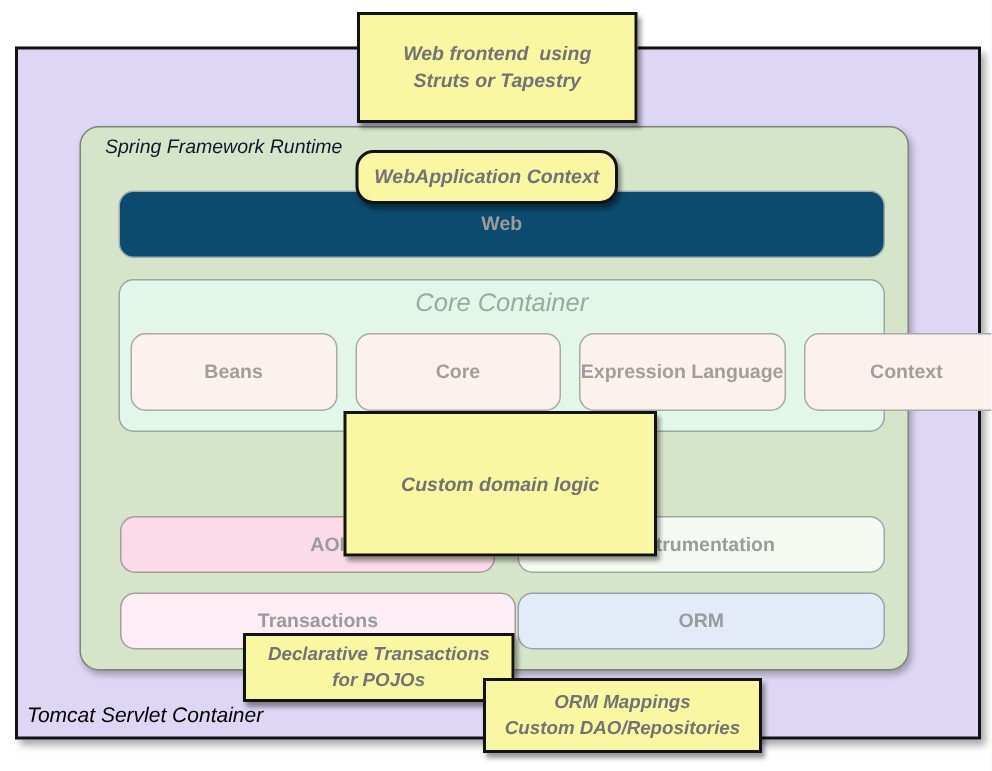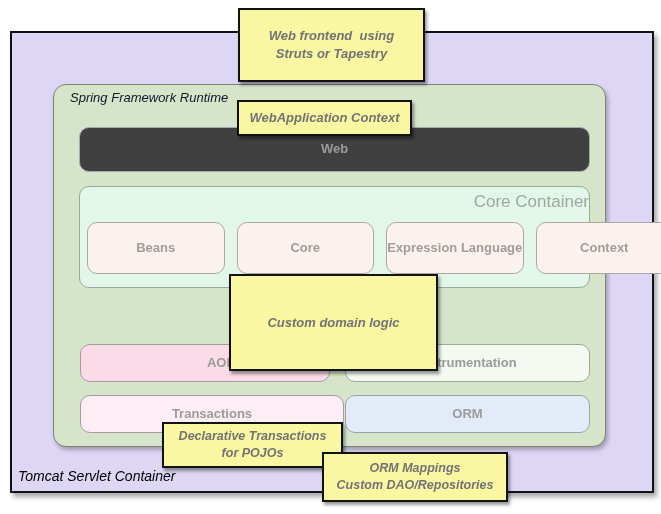--- a/index.html
+++ b/index.html
@@ -30,25 +30,25 @@
   }
 
   
   .rbox{
     position:absolute;box-sizing:border-box;border-radius:10px;
     border:1.5px solid #9aa19c;display:flex;align-items:center;justify-content:center;
   }
   .rbox .lbl{
     font-size:13px;font-weight:bold;color:#9b9b9b;text-align:center;line-height:1.25;
   }
-  .web-box{left:79px;top:127px;width:511px;height:45px;background:#404040;border-color:#9fadb1;}
+  .web-box{left:79px;top:127px;width:511px;height:45px;background:#0c4a6e;border-color:#9fadb1;}
   .core-box{left:79px;top:186px;width:511px;height:102px;background:#E3F6EA;border-color:#9aa89e;
     display:block;}
   .core-title{
-    margin-top:5px;text-align:right;font-size:17px;color:#9aab9d;
+    margin-top:5px;text-align:center;font-size:17px;font-style:italic;color:#9aab9d;
   }
   .core-row{
     position:absolute;left:7px;top:35px;width:586px;height:52px;
     display:flex;gap:12px;
   }
   .core-module{
     flex:1;box-sizing:border-box;border:1.5px solid #aba8a6;border-radius:10px;
     background:#FBF2EE;display:flex;align-items:center;justify-content:center;
   }
   .core-module .lbl{font-size:13px;font-weight:bold;color:#a29c9a;text-align:center;line-height:1.2;}
@@ -60,21 +60,21 @@
 
   
   .note{
     position:absolute;box-sizing:border-box;background:#F9F7A2;border:2px solid #121212;
     box-shadow:2px 3px 3px rgba(0,0,0,0.40);
     display:flex;align-items:center;justify-content:center;
     font-size:13px;font-weight:bold;font-style:italic;color:#737373;
     text-align:center;line-height:1.35;white-space:pre-wrap;
   }
   .note-web-frontend{left:238px;top:8px;width:187px;height:74px;}
-  .note-webapp-context{left:237px;top:100px;width:175px;height:36px;}
+  .note-webapp-context{left:237px;top:100px;width:175px;height:36px;border-radius:12px;}
   .note-custom-domain{left:229px;top:274px;width:209px;height:97px;}
   .note-declarative-tx{left:162px;top:422px;width:181px;height:46px;font-size:12.5px;}
   .note-orm-mappings{left:322px;top:452px;width:186px;height:50px;font-size:12.5px;}
 </style>
 </head>
 <body>
 
 <div id="stage">
 
   <div class="outer-box"></div>

